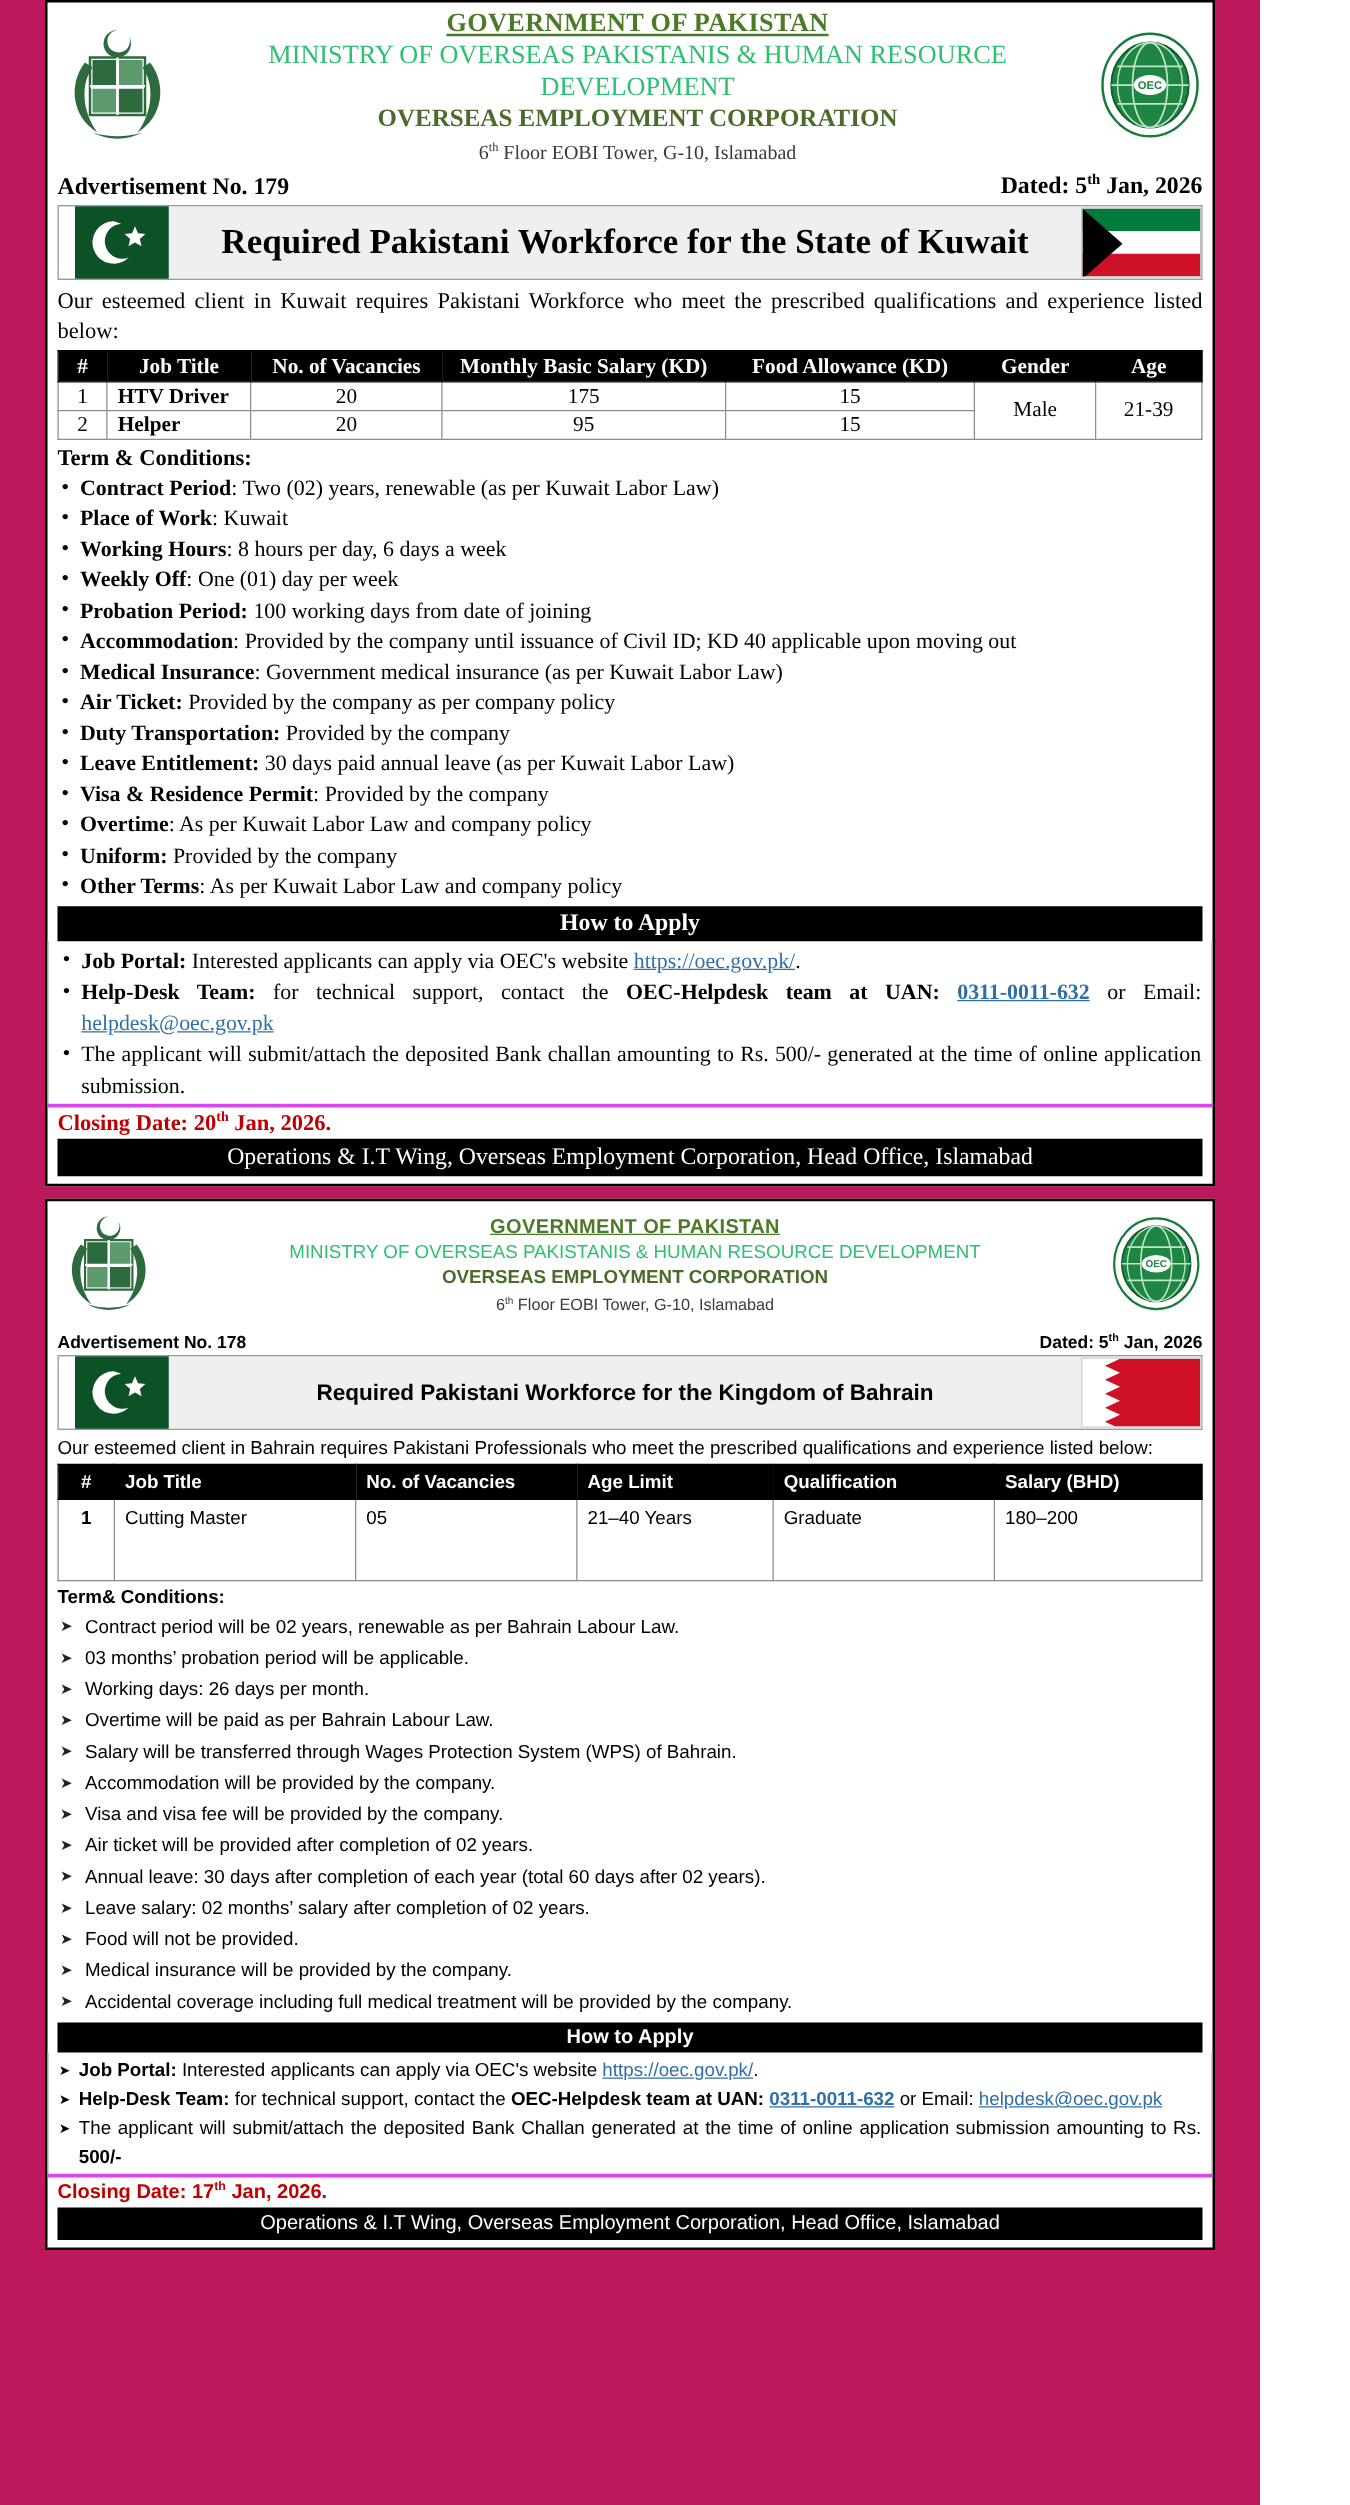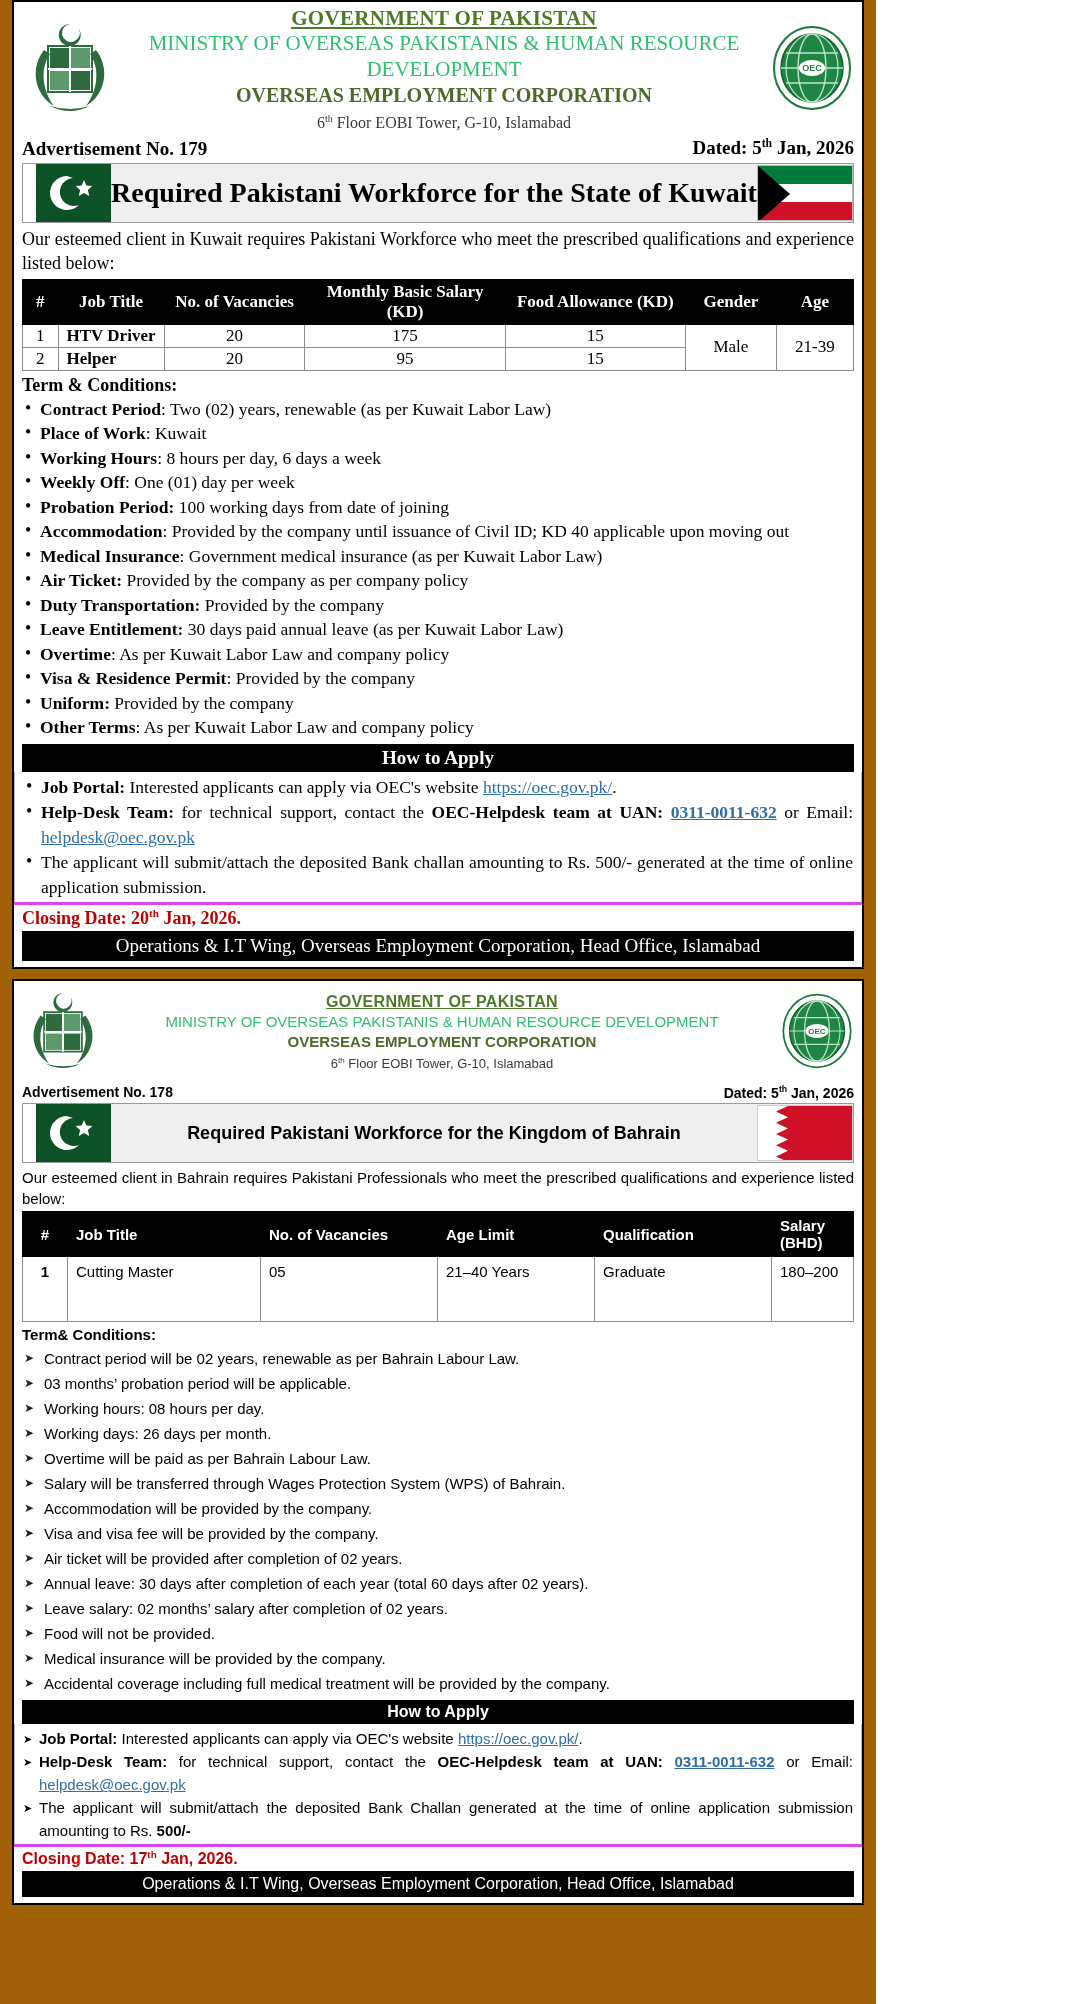--- a/index.html
+++ b/index.html
@@ -1,17 +1,17 @@
 <!DOCTYPE html>
 <html><head>
 <meta charset="utf-8">
 <style>
   html,body{margin:0;padding:0;background:#ffffff;}
   body{width:1080px;height:2004px;font-family:"Liberation Serif",serif;color:#000;}
-  .page{width:876px;height:2004px;box-sizing:border-box;padding:0 12px;background:#a16207;}
+  .page{width:1008px;height:2004px;box-sizing:border-box;padding:0 36px;background:#be185d;}
 
   
   .ad{border:2px solid #000;box-sizing:border-box;background:#fff;}
   .ad + .ad{margin-top:10px;}
 
   
   .hdr{display:flex;align-items:center;padding:4px 6px 2px 6px;}
   .hdr .emblem,.hdr .oeclogo{flex:0 0 auto;}
   .hdr .center{flex:1 1 auto;text-align:center;}
   .gop{font-weight:bold;color:#4c7a28;text-decoration:underline;letter-spacing:.3px;}
@@ -220,22 +220,22 @@
         <li><b>Contract Period</b><span>:</span><span> Two (02) years, renewable (as per Kuwait Labor Law)</span></li>
         <li><b>Place of Work</b><span>:</span><span> Kuwait</span></li>
         <li><b>Working Hours</b><span>:</span><span> 8 hours per day, 6 days a week</span></li>
         <li><b>Weekly Off</b><span>:</span><span> One (01) day per week</span></li>
         <li><b>Probation Period:</b><span></span><span> 100 working days from date of joining</span></li>
         <li><b>Accommodation</b><span>:</span><span> Provided by the company until issuance of Civil ID; KD 40 applicable upon moving out</span></li>
         <li><b>Medical Insurance</b><span>:</span><span> Government medical insurance (as per Kuwait Labor Law)</span></li>
         <li><b>Air Ticket:</b><span></span><span> Provided by the company as per company policy</span></li>
         <li><b>Duty Transportation:</b><span></span><span> Provided by the company</span></li>
         <li><b>Leave Entitlement:</b><span></span><span> 30 days paid annual leave (as per Kuwait Labor Law)</span></li>
+        <li><b>Visa &amp; Residence Permit</b><span>:</span><span> Provided by the company</span></li>
         <li><b>Overtime</b><span>:</span><span> As per Kuwait Labor Law and company policy</span></li>
-        <li><b>Visa &amp; Residence Permit</b><span>:</span><span> Provided by the company</span></li>
         <li><b>Uniform:</b><span></span><span> Provided by the company</span></li>
         <li><b>Other Terms</b><span>:</span><span> As per Kuwait Labor Law and company policy</span></li>
       </ul>
     </div>
 
     <div class="hta">How to Apply</div>
 
     <div class="apply">
       <ul class="alist">
         <li><b>Job Portal:</b><span> Interested applicants can apply via OEC's website </span><a class="lnk">https://oec.gov.pk/</a><span>.</span></li>
@@ -338,21 +338,20 @@
           <td>180–200</td>
         </tr>
       </tbody>
     </table>
 
     <div class="terms">
       <div class="thead">Term&amp; Conditions:</div>
       <ul class="tlist">
         <li>Contract period will be 02 years, renewable as per Bahrain Labour Law.</li>
         <li>03 months’ probation period will be applicable.</li>
-        <li>Working hours: 08 hours per day.</li>
         <li>Working days: 26 days per month.</li>
         <li>Overtime will be paid as per Bahrain Labour Law.</li>
         <li>Salary will be transferred through Wages Protection System (WPS) of Bahrain.</li>
         <li>Accommodation will be provided by the company.</li>
         <li>Visa and visa fee will be provided by the company.</li>
         <li>Air ticket will be provided after completion of 02 years.</li>
         <li>Annual leave: 30 days after completion of each year (total 60 days after 02 years).</li>
         <li>Leave salary: 02 months’ salary after completion of 02 years.</li>
         <li>Food will not be provided.</li>
         <li>Medical insurance will be provided by the company.</li>

